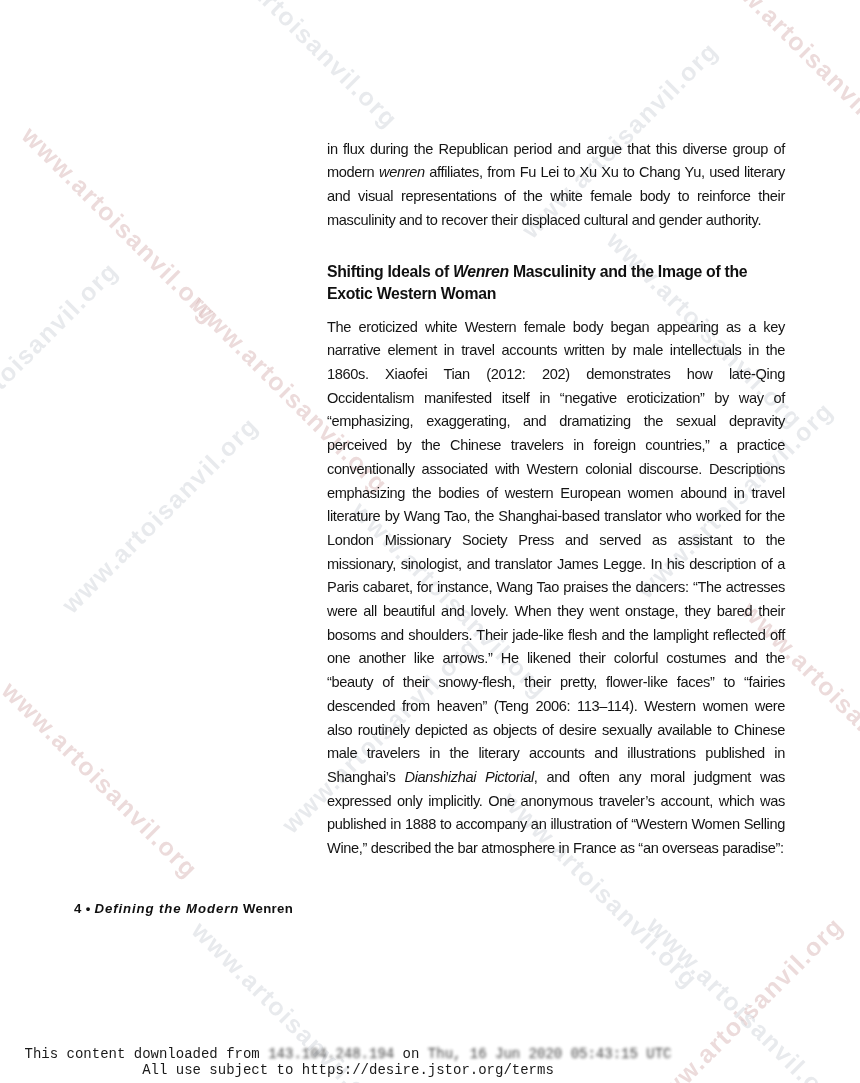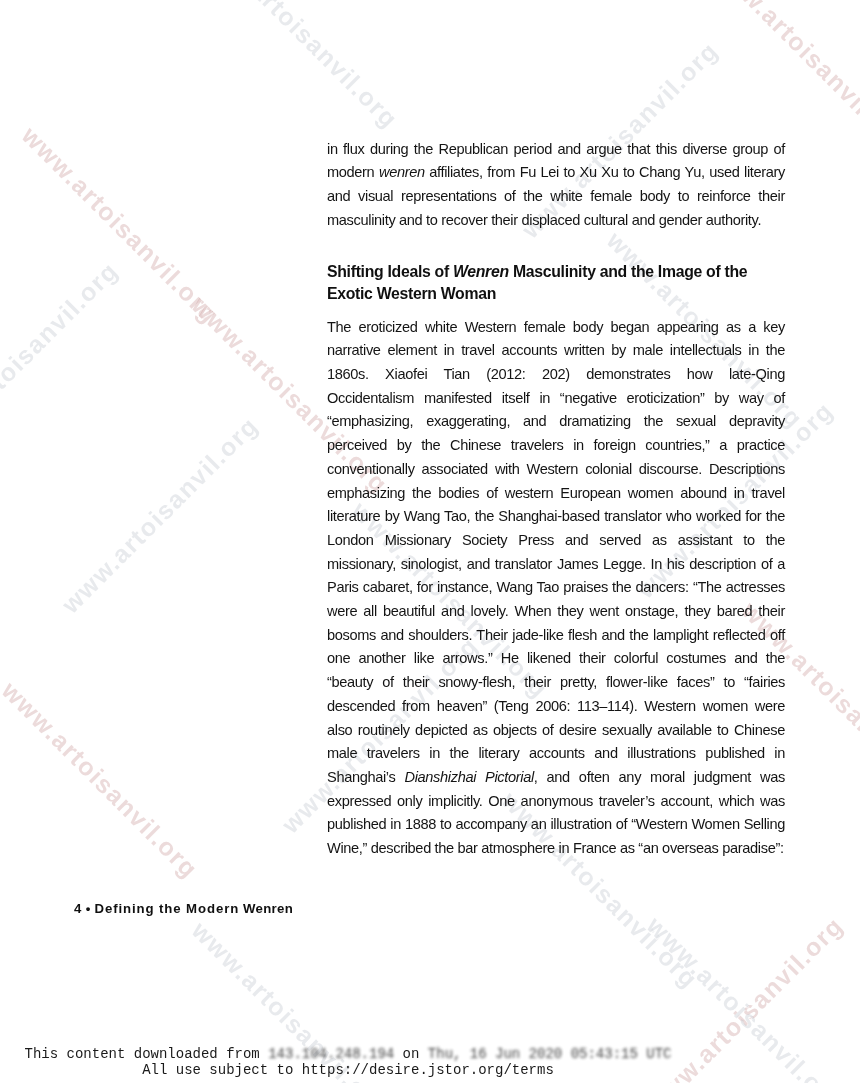--- a/index.html
+++ b/index.html
@@ -33,21 +33,21 @@
     position:absolute; left:327px; top:248px; width:452px;
     font-size:15.8px; font-weight:bold; line-height:21.5px;
     letter-spacing:-0.3px; color:#101010;
   }
 
   #running-footer {
     position:absolute; left:74px; top:901px;
     font-size:13.2px; font-weight:bold; color:#101010;
     letter-spacing:0.3px;
   }
-  #running-footer .rf-italic { letter-spacing:0.9px; }
+  #running-footer .rf-italic { font-style:italic; letter-spacing:0.9px; }
   #running-footer .rf-bullet { padding:0 4px; }
 
   #stamp {
     position:absolute; left:0; top:1046px; width:696px;
     text-align:center; font-family:Liberation Mono, monospace;
     font-size:14px; line-height:16px; color:#1a1a1a;
   }
   .redacted {
     filter:blur(1.7px); opacity:0.85;
   }

